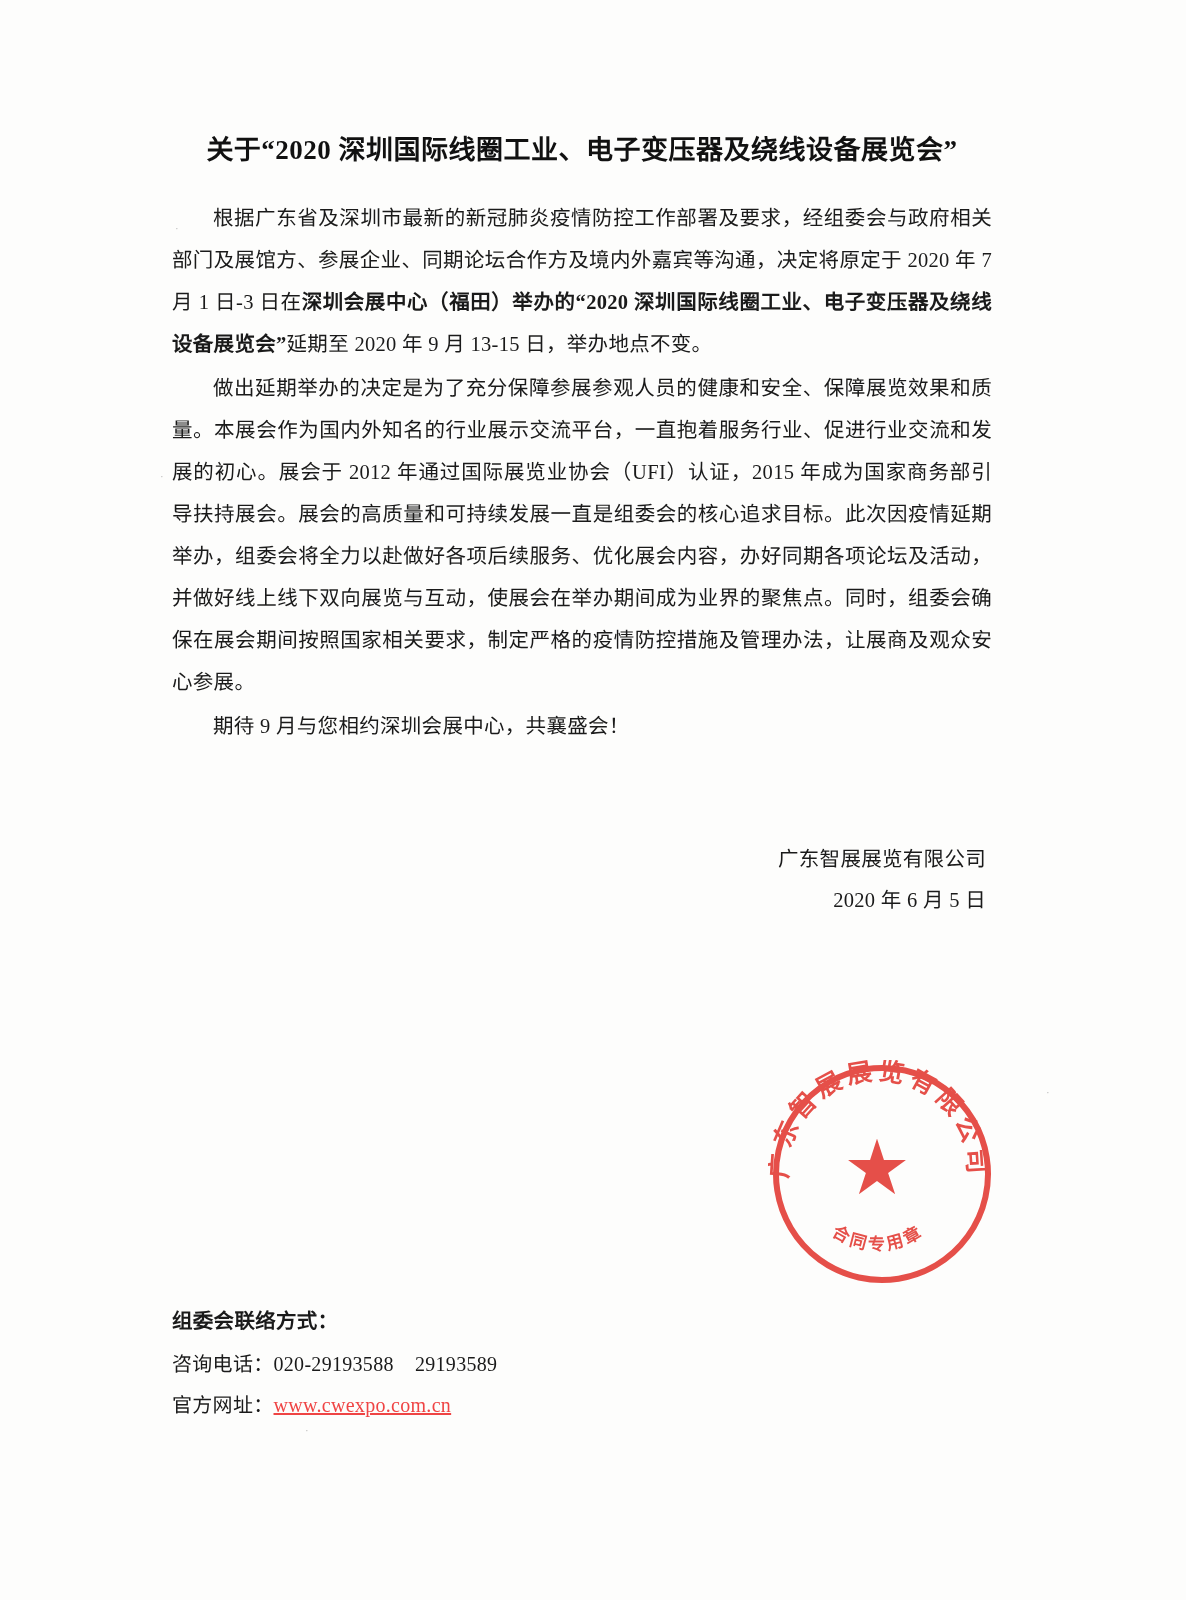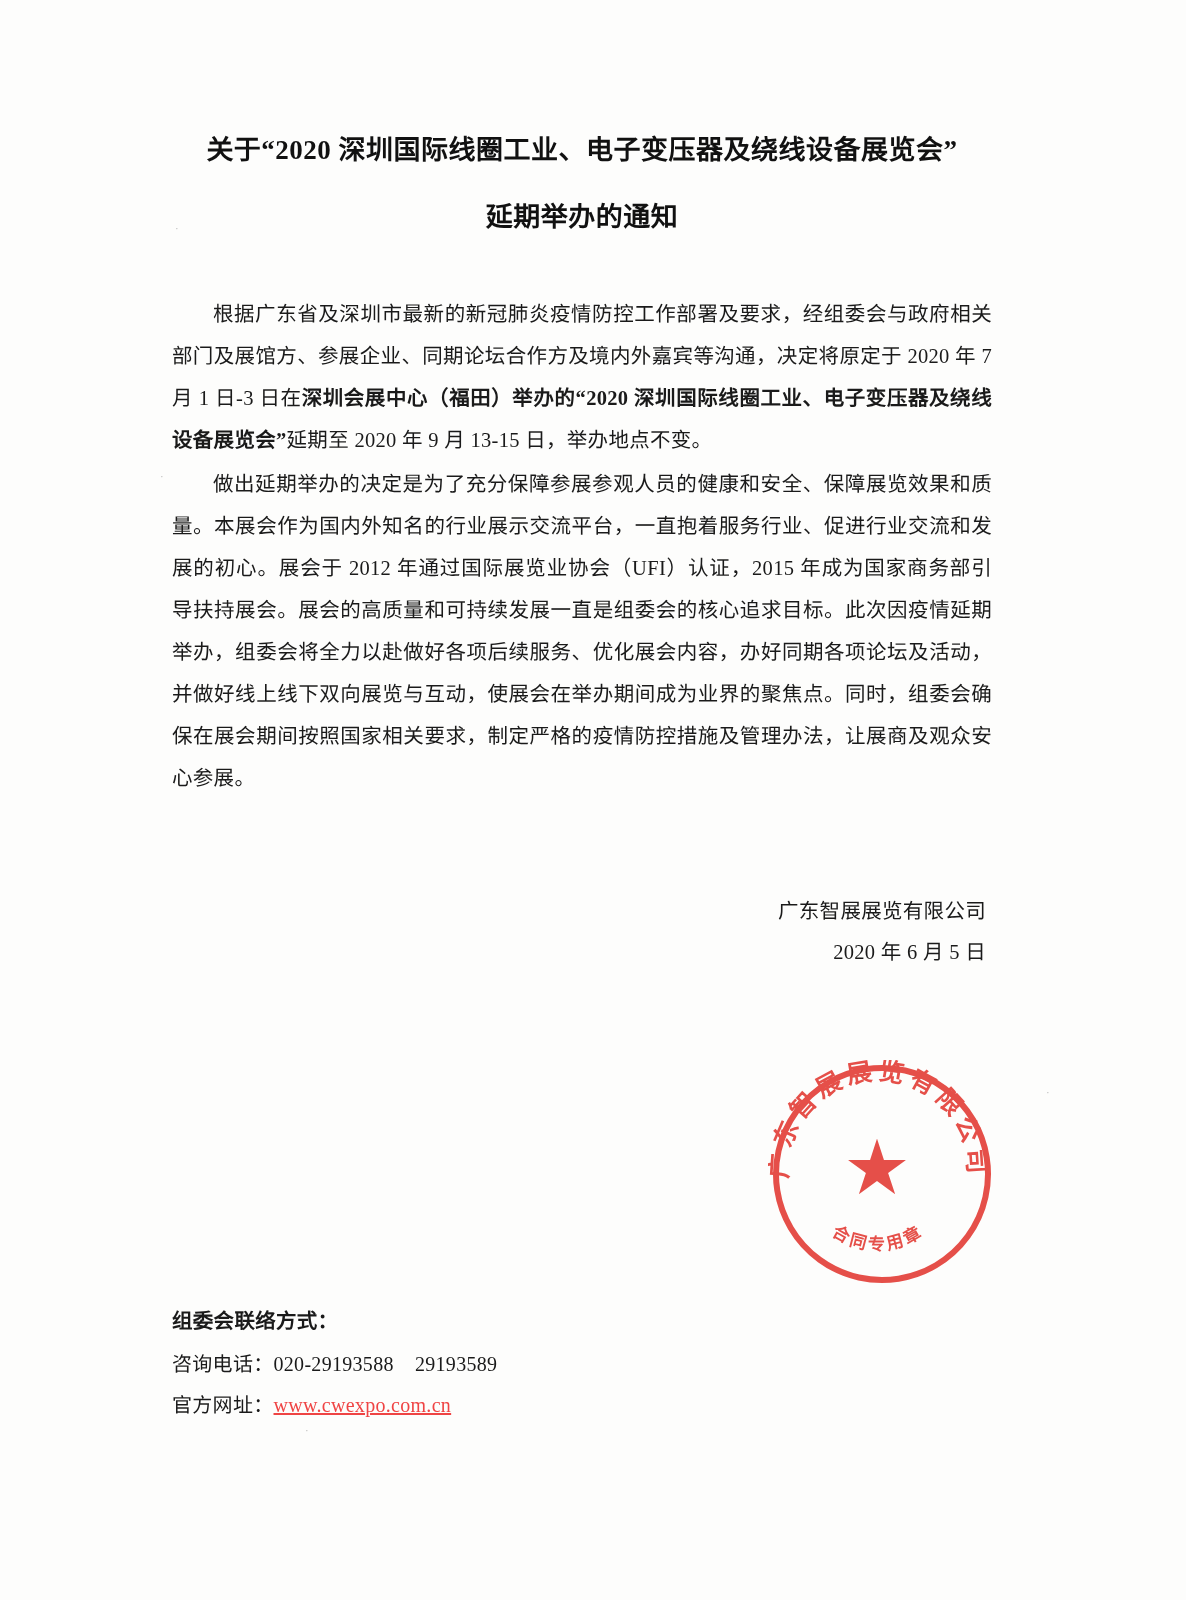--- a/index.html
+++ b/index.html
@@ -119,25 +119,25 @@
   }
 </style>
 </head>
 <body>
 
 <div class="page">
 
   <div class="content">
 
     <div class="title-line first">关于“2020 深圳国际线圈工业、电子变压器及绕线设备展览会”</div>
-    <div class="title-line second">延期举办的通知</div>
 
 
     <p class="body-par"><span>根据广东省及深圳市最新的新冠肺炎疫情防控工作部署及要求，经组委会与政府相关部门及展馆方、参展企业、同期论坛合作方及境内外嘉宾等沟通，决定将原定于 2020 年 7 月 1 日-3 日在</span><b>深圳会展中心（福田）举办的“2020 深圳国际线圈工业、电子变压器及绕线设备展览会”</b><span>延期至 2020 年 9 月 13-15 日，举办地点不变。</span></p>
     <p class="body-par"><span>做出延期举办的决定是为了充分保障参展参观人员的健康和安全、保障展览效果和质量。本展会作为国内外知名的行业展示交流平台，一直抱着服务行业、促进行业交流和发展的初心。展会于 2012 年通过国际展览业协会（UFI）认证，2015 年成为国家商务部引导扶持展会。展会的高质量和可持续发展一直是组委会的核心追求目标。此次因疫情延期举办，组委会将全力以赴做好各项后续服务、优化展会内容，办好同期各项论坛及活动，并做好线上线下双向展览与互动，使展会在举办期间成为业界的聚焦点。同时，组委会确保在展会期间按照国家相关要求，制定严格的疫情防控措施及管理办法，让展商及观众安心参展。</span></p>
+    <p class="body-par"><span>期待 9 月与您相约深圳会展中心，共襄盛会！</span></p>
 
     <div class="sign-block">
       <div>广东智展展览有限公司</div>
       <div>2020 年 6 月 5 日</div>
     </div>
   </div>
 
   <div class="seal">
     <div class="seal-ring"></div>
     <svg width="228" height="228" viewBox="0 0 228 228">

